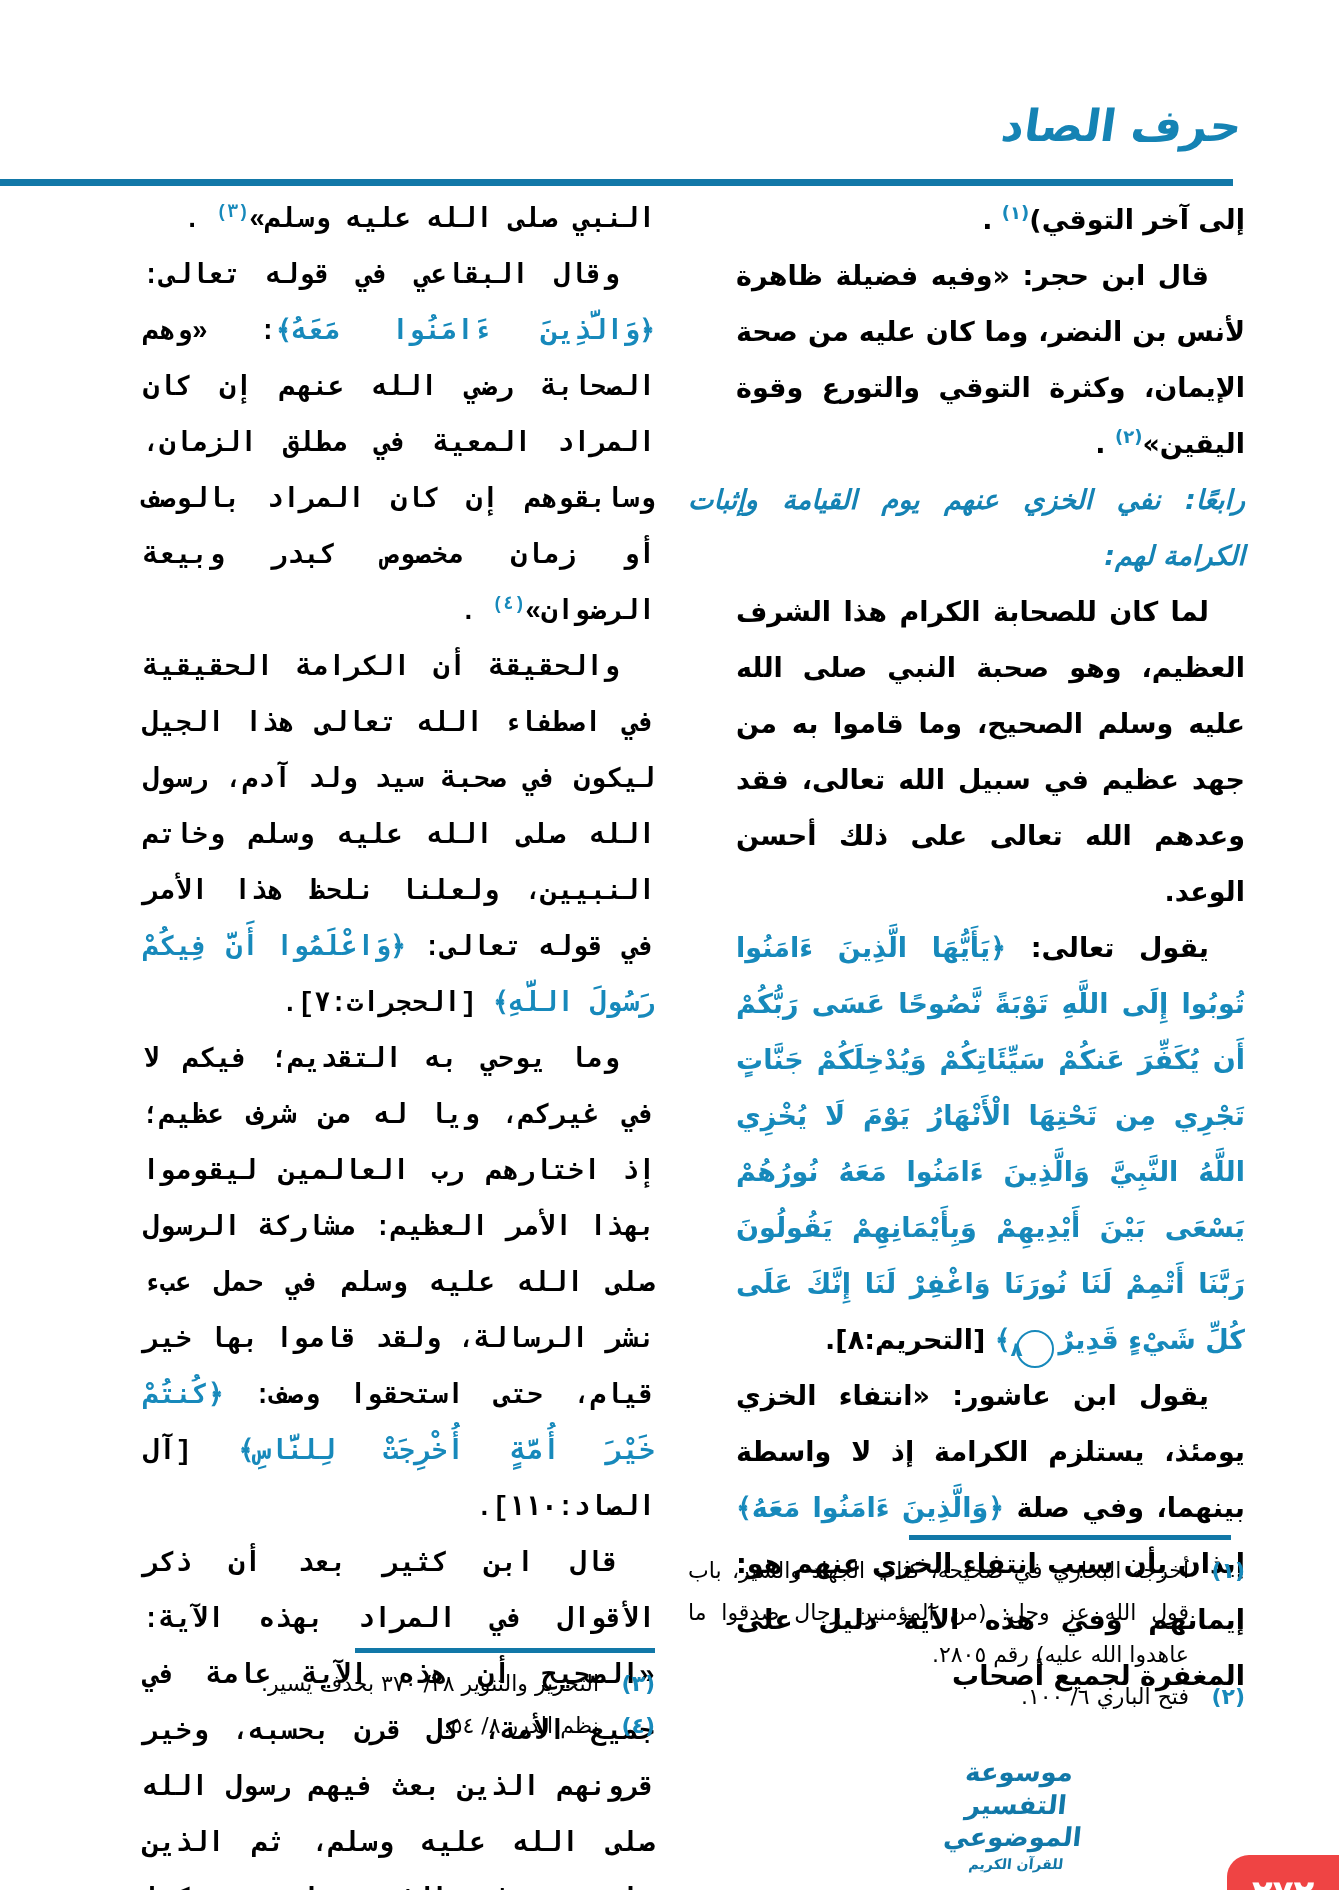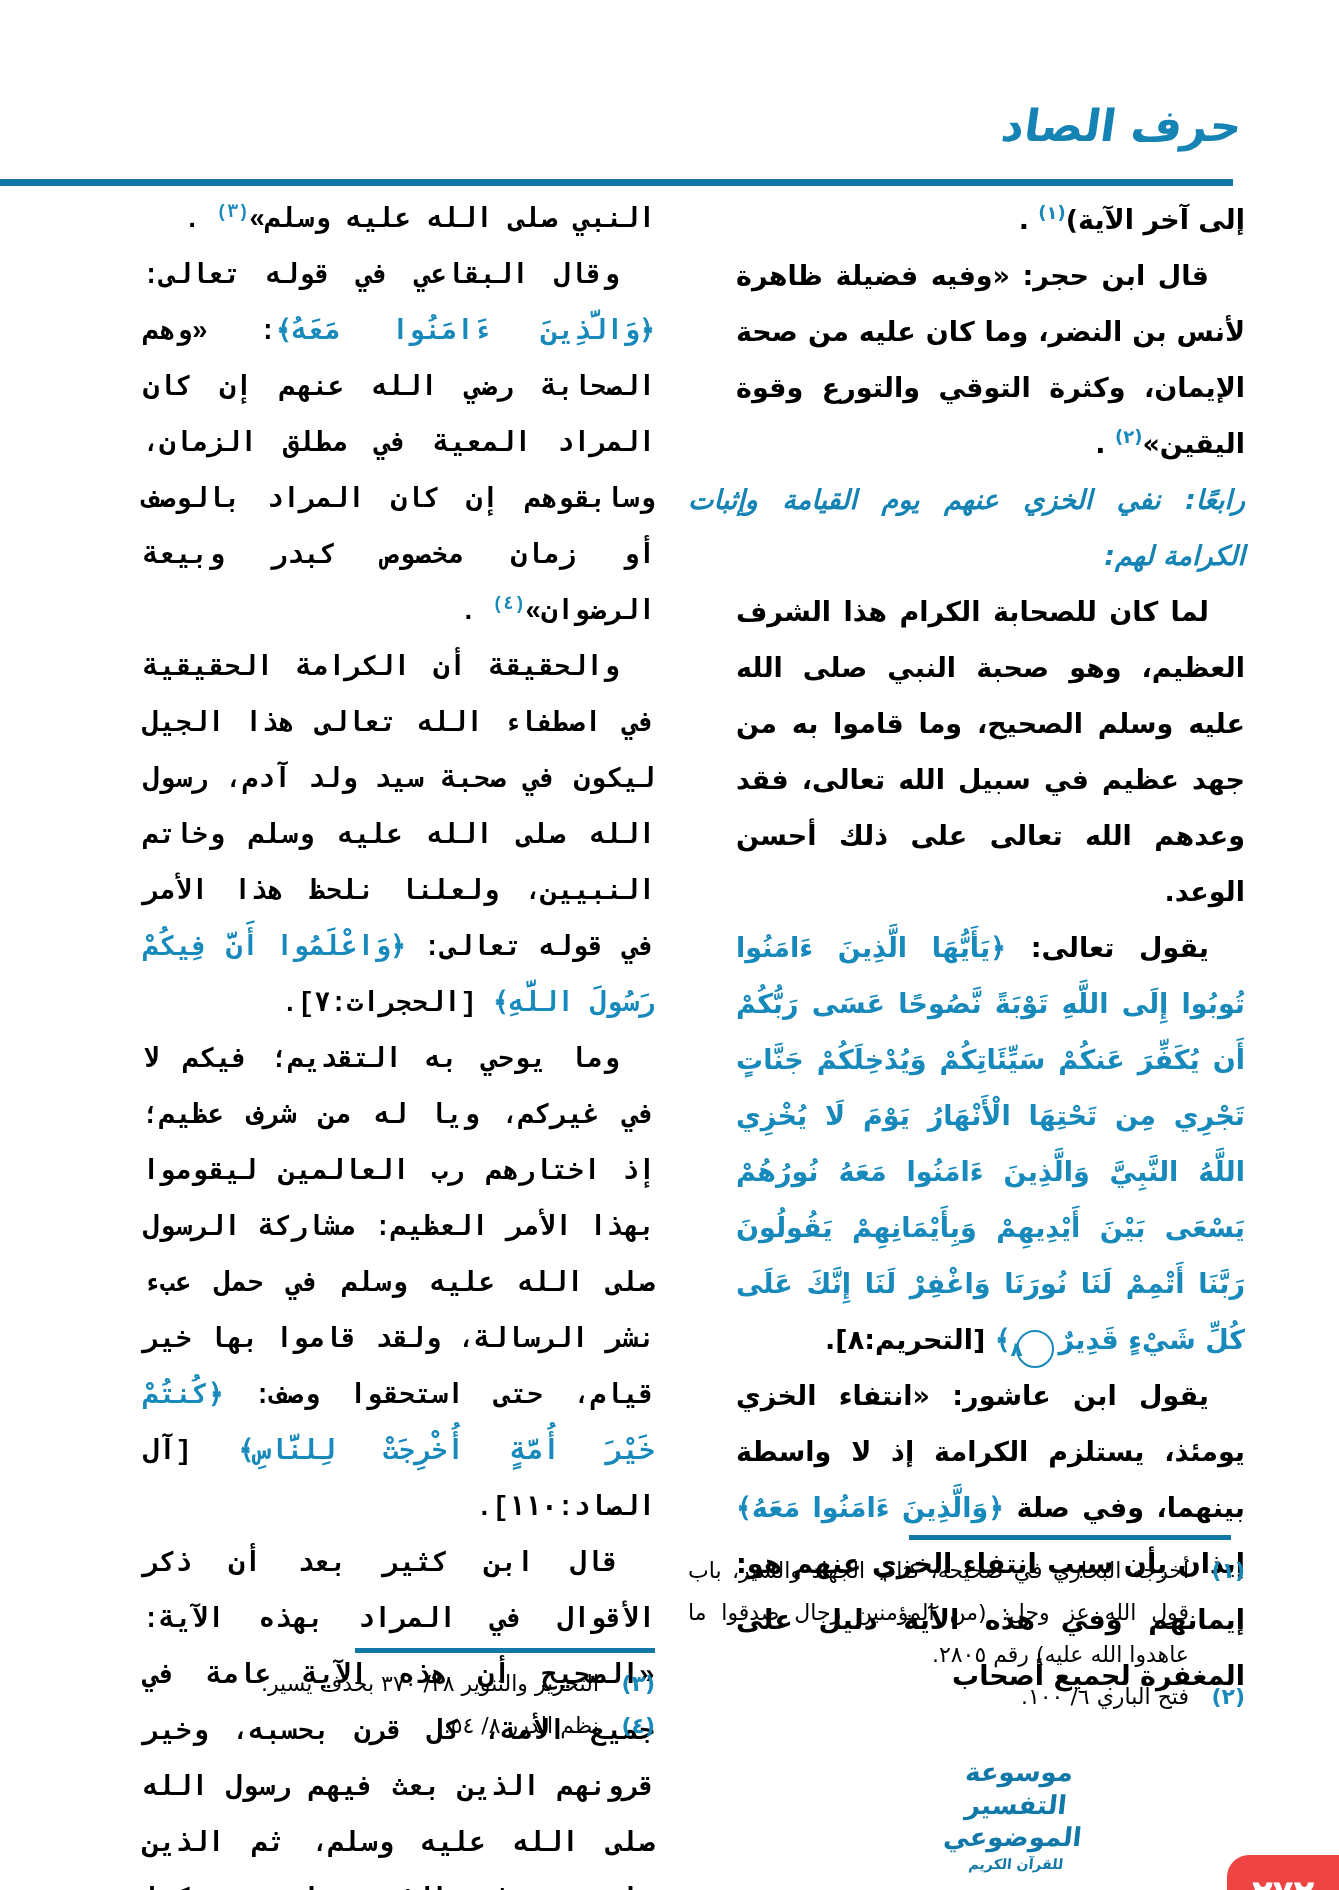--- a/index.html
+++ b/index.html
@@ -68,21 +68,21 @@
 </style>
 </head>
 <body>
 
 <div class="page">
 
   <div class="chapter-title">حرف الصاد</div>
   <div class="header-rule"></div>
 
   <div class="col col-right">
-    <p><span>إلى آخر الآية)</span><span class="fnref">(١)</span><span> .</span></p>
+    <p><span>إلى آخر التوقي)</span><span class="fnref">(١)</span><span> .</span></p>
     <p class="ind"><span>قال ابن حجر: «وفيه فضيلة ظاهرة لأنس بن النضر، وما كان عليه من صحة الإيمان، وكثرة التوقي والتورع وقوة اليقين»</span><span class="fnref">(٢)</span><span> .</span></p>
     <p class="section-heading">رابعًا: نفي الخزي عنهم يوم القيامة وإثبات الكرامة لهم:</p>
     <p class="ind">لما كان للصحابة الكرام هذا الشرف العظيم، وهو صحبة النبي صلى الله عليه وسلم الصحيح، وما قاموا به من جهد عظيم في سبيل الله تعالى، فقد وعدهم الله تعالى على ذلك أحسن الوعد.</p>
     <p class="ind"><span>يقول تعالى: </span><span class="quran">﴿يَأَيُّهَا الَّذِينَ ءَامَنُوا تُوبُوا إِلَى اللَّهِ تَوْبَةً نَّصُوحًا عَسَى رَبُّكُمْ أَن يُكَفِّرَ عَنكُمْ سَيِّئَاتِكُمْ وَيُدْخِلَكُمْ جَنَّاتٍ تَجْرِي مِن تَحْتِهَا الْأَنْهَارُ يَوْمَ لَا يُخْزِي اللَّهُ النَّبِيَّ وَالَّذِينَ ءَامَنُوا مَعَهُ نُورُهُمْ يَسْعَى بَيْنَ أَيْدِيهِمْ وَبِأَيْمَانِهِمْ يَقُولُونَ رَبَّنَا أَتْمِمْ لَنَا نُورَنَا وَاغْفِرْ لَنَا إِنَّكَ عَلَى كُلِّ شَيْءٍ قَدِيرٌ</span><span class="ayah-num">٨</span><span class="quran">﴾</span><span> [التحريم:٨].</span></p>
     <p class="ind"><span>يقول ابن عاشور: «انتفاء الخزي يومئذ، يستلزم الكرامة إذ لا واسطة بينهما، وفي صلة </span><span class="quran">﴿وَالَّذِينَ ءَامَنُوا مَعَهُ﴾</span><span> إيذان بأن سبب انتفاء الخزي عنهم هو: إيمانهم وفي هذه الآية دليل على المغفرة لجميع أصحاب</span></p>
   </div>
 
   <div class="foot foot-right">
     <div class="foot-rule r1"></div>
     <div class="fn-item">

